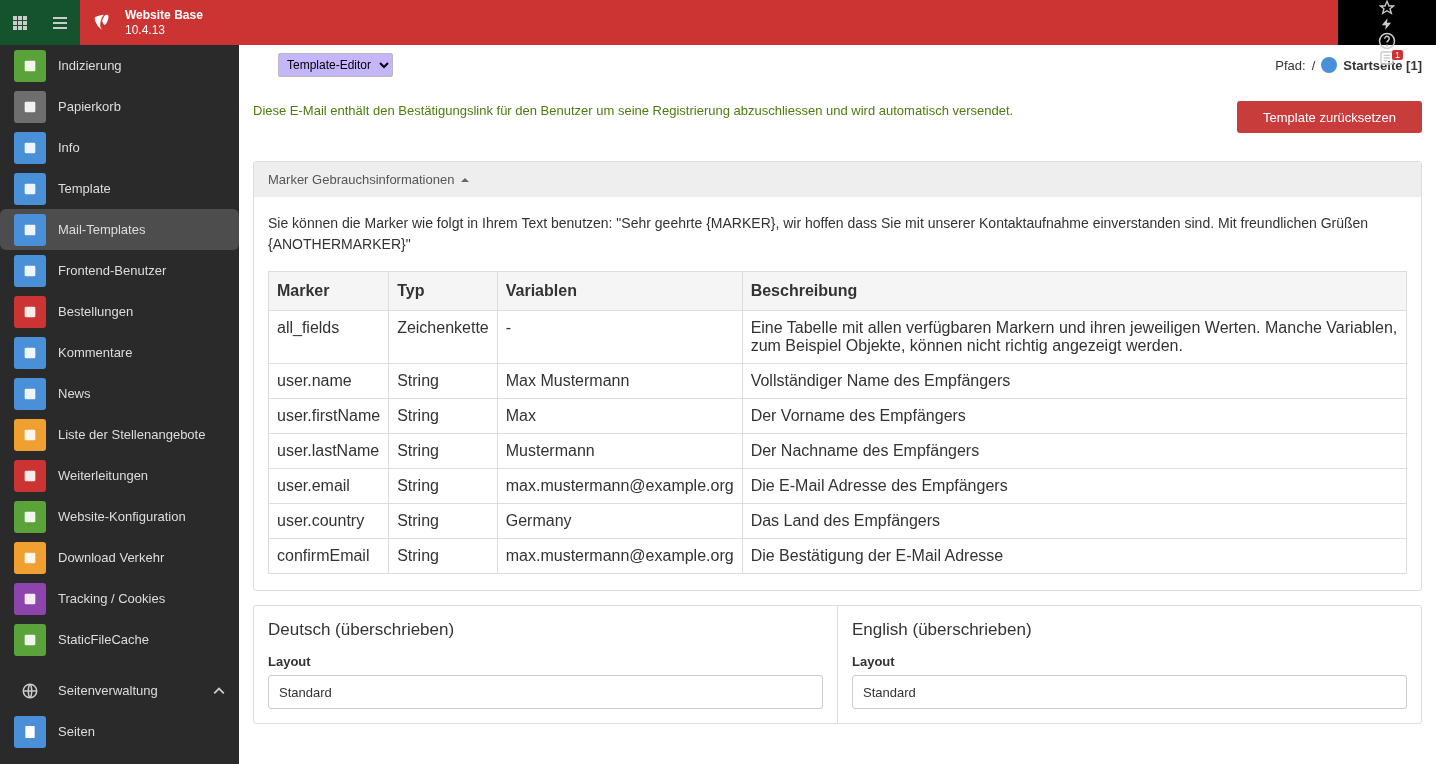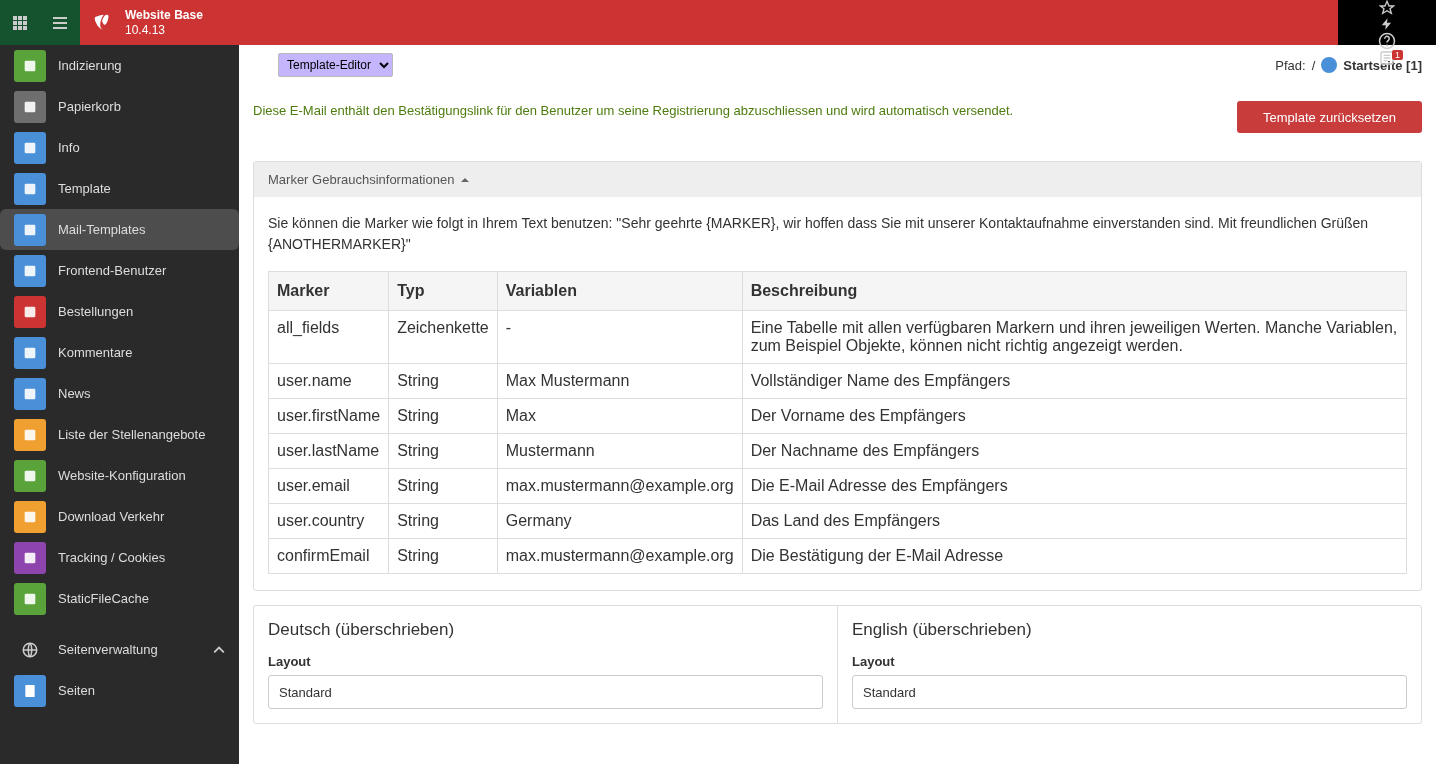--- a/index.html
+++ b/index.html
@@ -209,20 +209,28 @@
       </div>
       <div class="side-item">
         <div class="side-icon" style="background:#f0a030">
           <svg width="16" height="16" viewBox="0 0 24 24" fill="#fff">
             <rect x="4" y="4" width="16" height="16" rx="2" opacity="0.9"></rect>
           </svg>
         </div>
         <span>Liste der Stellenangebote</span>
       </div>
       <div class="side-item">
+        <div class="side-icon" style="background:#cc3333">
+          <svg width="16" height="16" viewBox="0 0 24 24" fill="#fff">
+            <rect x="4" y="4" width="16" height="16" rx="2" opacity="0.9"></rect>
+          </svg>
+        </div>
+        <span>Weiterleitungen</span>
+      </div>
+      <div class="side-item">
         <div class="side-icon" style="background:#5aa33a">
           <svg width="16" height="16" viewBox="0 0 24 24" fill="#fff">
             <rect x="4" y="4" width="16" height="16" rx="2" opacity="0.9"></rect>
           </svg>
         </div>
         <span>Website-Konfiguration</span>
       </div>
       <div class="side-item">
         <div class="side-icon" style="background:#f0a030">
           <svg width="16" height="16" viewBox="0 0 24 24" fill="#fff">

